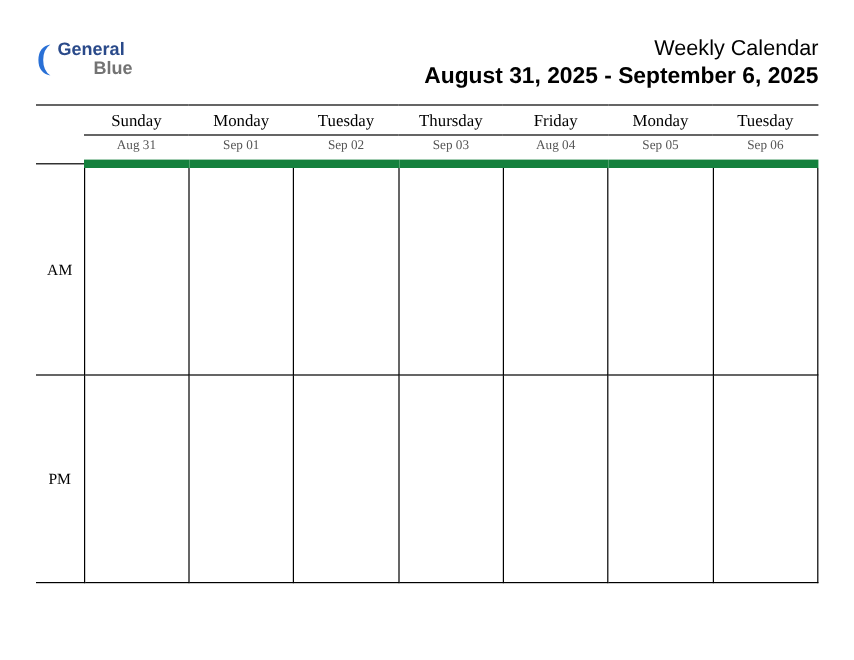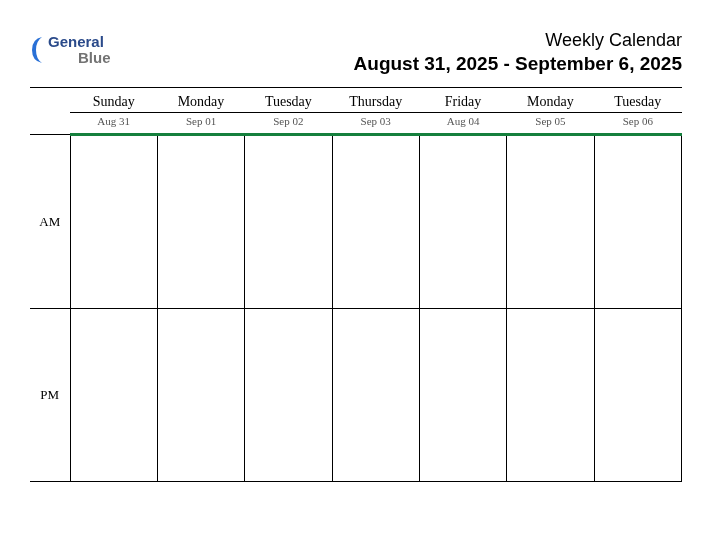--- a/index.html
+++ b/index.html
@@ -96,21 +96,21 @@
       vertical-align: middle;
     }
     .body-row td.cell {
       background: #fff;
     }
     .calendar .headrule .label-col {
       border-top: 1px solid #000;
       border-bottom: none;
     }
     .calendar tr.daterow td {
-      border-bottom: 3px solid #15803d;
+      border-bottom: 7px solid #15803d;
     }
     .calendar tr.daterow .label-col {
       border-bottom: 1px solid #000;
     }
   </style>
 </head>
 <body>
 
 <div class="page">
 

